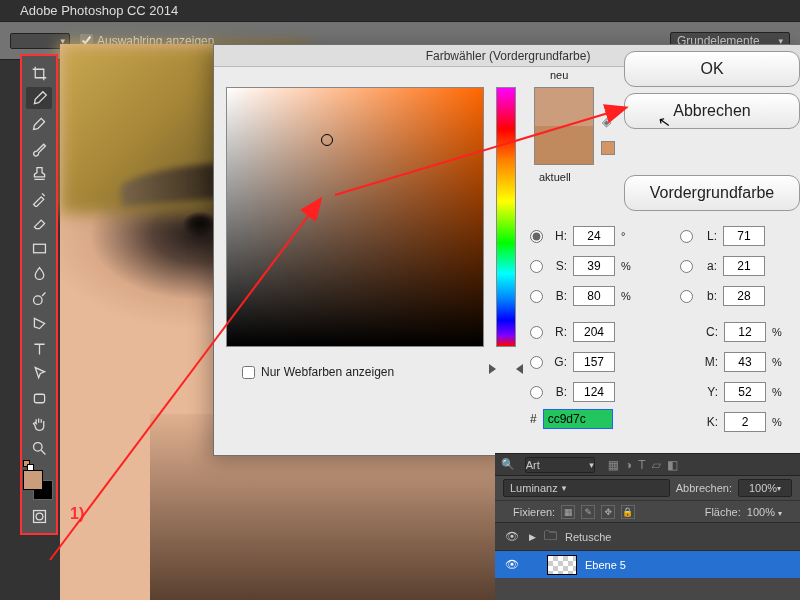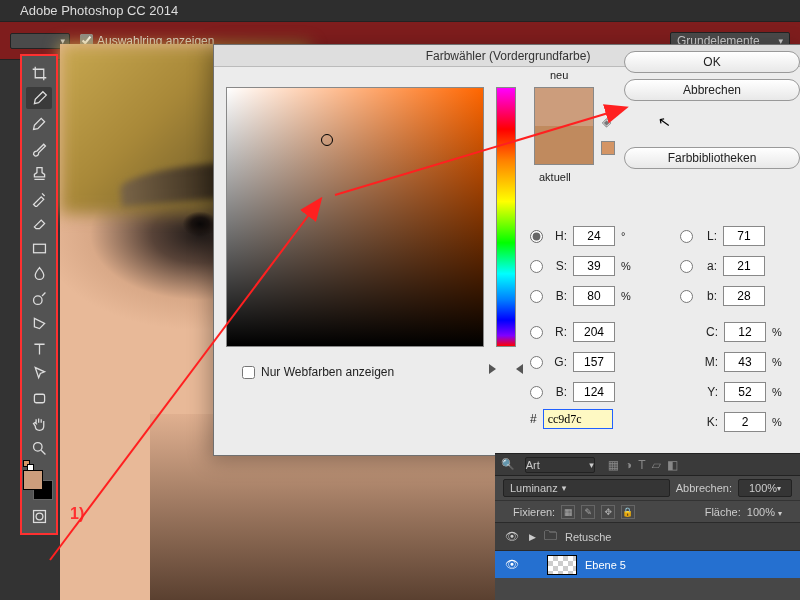--- a/index.html
+++ b/index.html
@@ -1,20 +1,20 @@
 <!DOCTYPE html>
 <html><head>
 <meta charset="utf-8">
 <style>
   * { box-sizing: border-box; margin: 0; padding: 0; font-family: "Helvetica Neue", Arial, sans-serif; }
   body { background: #333; width: 800px; height: 600px; overflow: hidden; position: relative; color: #ddd; font-size: 12px; }
   .menubar { height: 22px; background: #2e2e2e; display:flex; align-items:center; padding:0 10px; border-bottom:1px solid #222;}
   .menubar .apple { font-size:14px; margin-right:10px; color:#ccc;}
   .menubar .appname { color:#ddd; font-size:13px;}
-  .options-bar { height:38px; background:#7f1d1d; border-bottom:1px solid #222; display:flex; align-items:center; padding:0 10px; gap:10px;}
+  .options-bar { height:38px; background:#737373; border-bottom:1px solid #222; display:flex; align-items:center; padding:0 10px; gap:10px;}
   .options-bar .sel { width:60px; height:16px; background:#4a4a4a; border:1px solid #222; border-radius:2px; display:inline-flex; align-items:center; justify-content:flex-end; padding-right:4px;}
   .options-bar .sel::after { content:"▾"; font-size:9px; color:#ccc;}
   .options-bar .chk { display:flex; align-items:center; gap:4px;}
   .options-bar .chk input { accent-color:#888;}
   .options-bar .right { margin-left:auto; display:flex; align-items:flex-start; gap:4px;}
   .options-bar .combobox { width:120px; height:18px; background:#4a4a4a; border:1px solid #222; border-radius:2px; display:flex; align-items:center; padding:0 6px; color:#ccc; justify-content:space-between;}
   .canvas-area { position:absolute; left:0; top:44px; right:0; bottom:0;}
   .photo { position:absolute; left:60px; top:0; right:0; bottom:0; background: radial-gradient(ellipse 200px 120px at 140px 190px, #201a18 0%, #584338 24%, #d9a988 55%, #e8b998 80%);}
   .photo::before { content:""; position:absolute; left:0; top:0; width:250px; height:170px; background:linear-gradient(135deg,#c8a850 0%,#a88838 40%,#6b5828 80%); filter:blur(8px);}
   .photo::after { content:""; position:absolute; left:90px; top:370px; right:0; bottom:0; background:linear-gradient(180deg,#e0b090, #5a4030);}
@@ -42,33 +42,33 @@
   .hue-slider .arr-l { left:-8px; border-left:7px solid #555; top:276px;}
   .hue-slider .arr-r { right:-8px; border-right:7px solid #555; top:276px;}
   .preview { position:absolute; left:320px; top:42px; width:60px; height:78px; border:1px solid #888;}
   .preview .new { height:50%; background:#cc9d7c;}
   .preview .cur { height:50%; background:#c08a5e;}
   .lab-neu { position:absolute; left:336px; top:24px; font-size:11px;}
   .lab-akt { position:absolute; left:325px; top:126px; font-size:11px;}
   .cube { position:absolute; left:388px; top:70px; font-size:12px; color:#777;}
   .warn { position:absolute; left:387px; top:96px; width:14px;height:14px;background:#d49565;border:1px solid #888;}
   .btns { position:absolute; right:0; top:0; width:178px; margin-top:6px; display:flex; flex-direction:column; gap:6px; padding-right:2px;}
-  .btn { height:22px; background:linear-gradient(#fff,#e8e8e8); border:1px solid #999; border-radius:11px; display:flex; align-items:center; justify-content:center; font-size:12px; cursor:pointer; color:#222;}
+  .btn { height:36px; background:linear-gradient(#fff,#e8e8e8); border:1px solid #999; border-radius:11px; display:flex; align-items:center; justify-content:center; font-size:16px; cursor:pointer; color:#222;}
   .btn.wide { margin-left:-12px; width:188px;}
   .sect-left { position:absolute; left:316px; top:176px; width:130px;}
   .sect-right { position:absolute; left:466px; top:176px; width:120px;}
   .sect-bot-l { position:absolute; left:316px; top:272px; width:130px;}
   .sect-bot-r { position:absolute; left:466px; top:272px; width:120px;}
   .row { display:flex; align-items:center; height:30px; gap:6px;}
   .row input[type=radio]{ accent-color:#666;}
   .row .lab { width:18px; text-align:right;}
   .row .nbox { width:42px; height:20px; border:1px solid #888; background:#fff; text-align:center; font-size:12px; padding:0; color:#000;}
   .row .unit { width:14px; font-size:11px;}
   .hexrow { position:absolute; left:316px; top:364px; display:flex; align-items:center; gap:6px;}
-  .hexrow .hexbox { width:70px; height:20px; border:1px solid #2060ff; background:#fef9c3; color:#000; padding:2px 4px; font-size:12px;font-family:Liberation Serif, serif;}
+  .hexrow .hexbox { width:70px; height:20px; border:1px solid #2060ff; background:#22c55e; color:#000; padding:2px 4px; font-size:12px;}
   .webonly { position:absolute; left:28px; top:320px; display:flex; align-items:center; gap:6px;}
   .webonly input { accent-color:#666;}
   .cursor { position:absolute; left:444px; top:68px; font-size:15px; color:#000; transform:rotate(-10deg);}
   
   .panels { position:absolute; right:0; top:500px; width:305px; height:160px; background:#474747; border-top:1px solid #222; color:#ccc; font-size:11px;}
   .panels .bar { height:22px; background:#3a3a3a; display:flex; align-items:center; padding:0 6px; gap:10px; border-bottom:1px solid #222;}
   .panels .sel2 { height:16px; background:#353535; border:1px solid #222; border-radius:2px; display:flex; align-items:center; padding:0 0; gap:4px;}
   .panels .sel2::after{content:"▾"; font-size:9px; margin-left:auto;}
   .panels .iconrow span{ margin:0 3px; font-size:12px; color:#888;}
   .panels .ctlrow { height:24px; display:flex; align-items:center; padding:0 8px; gap:6px;}
@@ -234,21 +234,21 @@
   </div>
   <div class="lab-akt">aktuell</div>
   <div class="cube">◈</div>
   <div class="warn"></div>
 
   <div class="btns">
     <div class="btn">OK</div>
     <div class="btn">Abbrechen</div>
     <div style="height:14px"></div>
     <div style="height:14px"></div>
-    <div class="btn">Farbbibliotheken</div>
+    <div class="btn">Vordergrundfarbe</div>
   </div>
 
   <div class="sect-left">
     <div class="row">
         <input type="radio" name="m" checked="" style="">
         <span class="lab">H:</span>
         <input class="nbox" value="24" style="">
         <span class="unit">°</span>
       </div>
     <div class="row">

